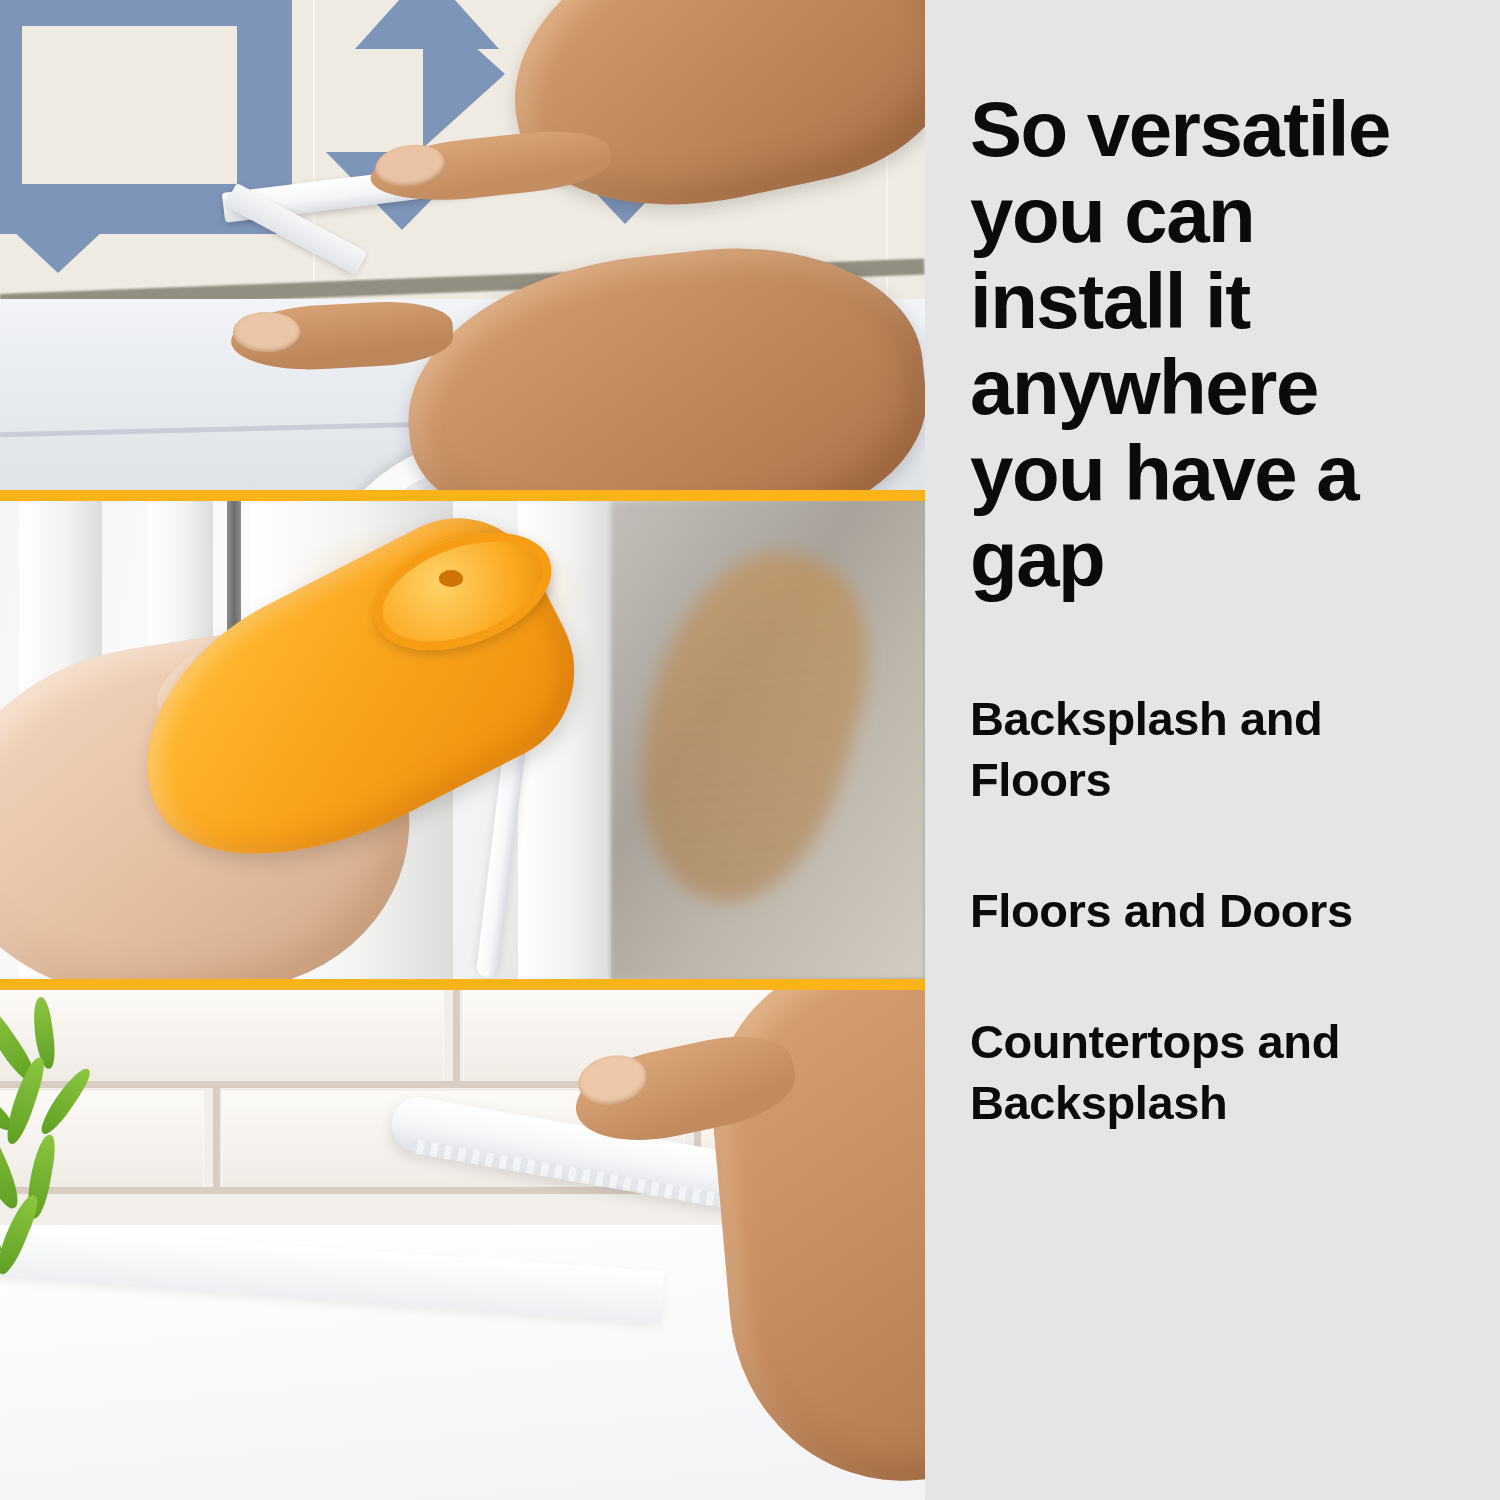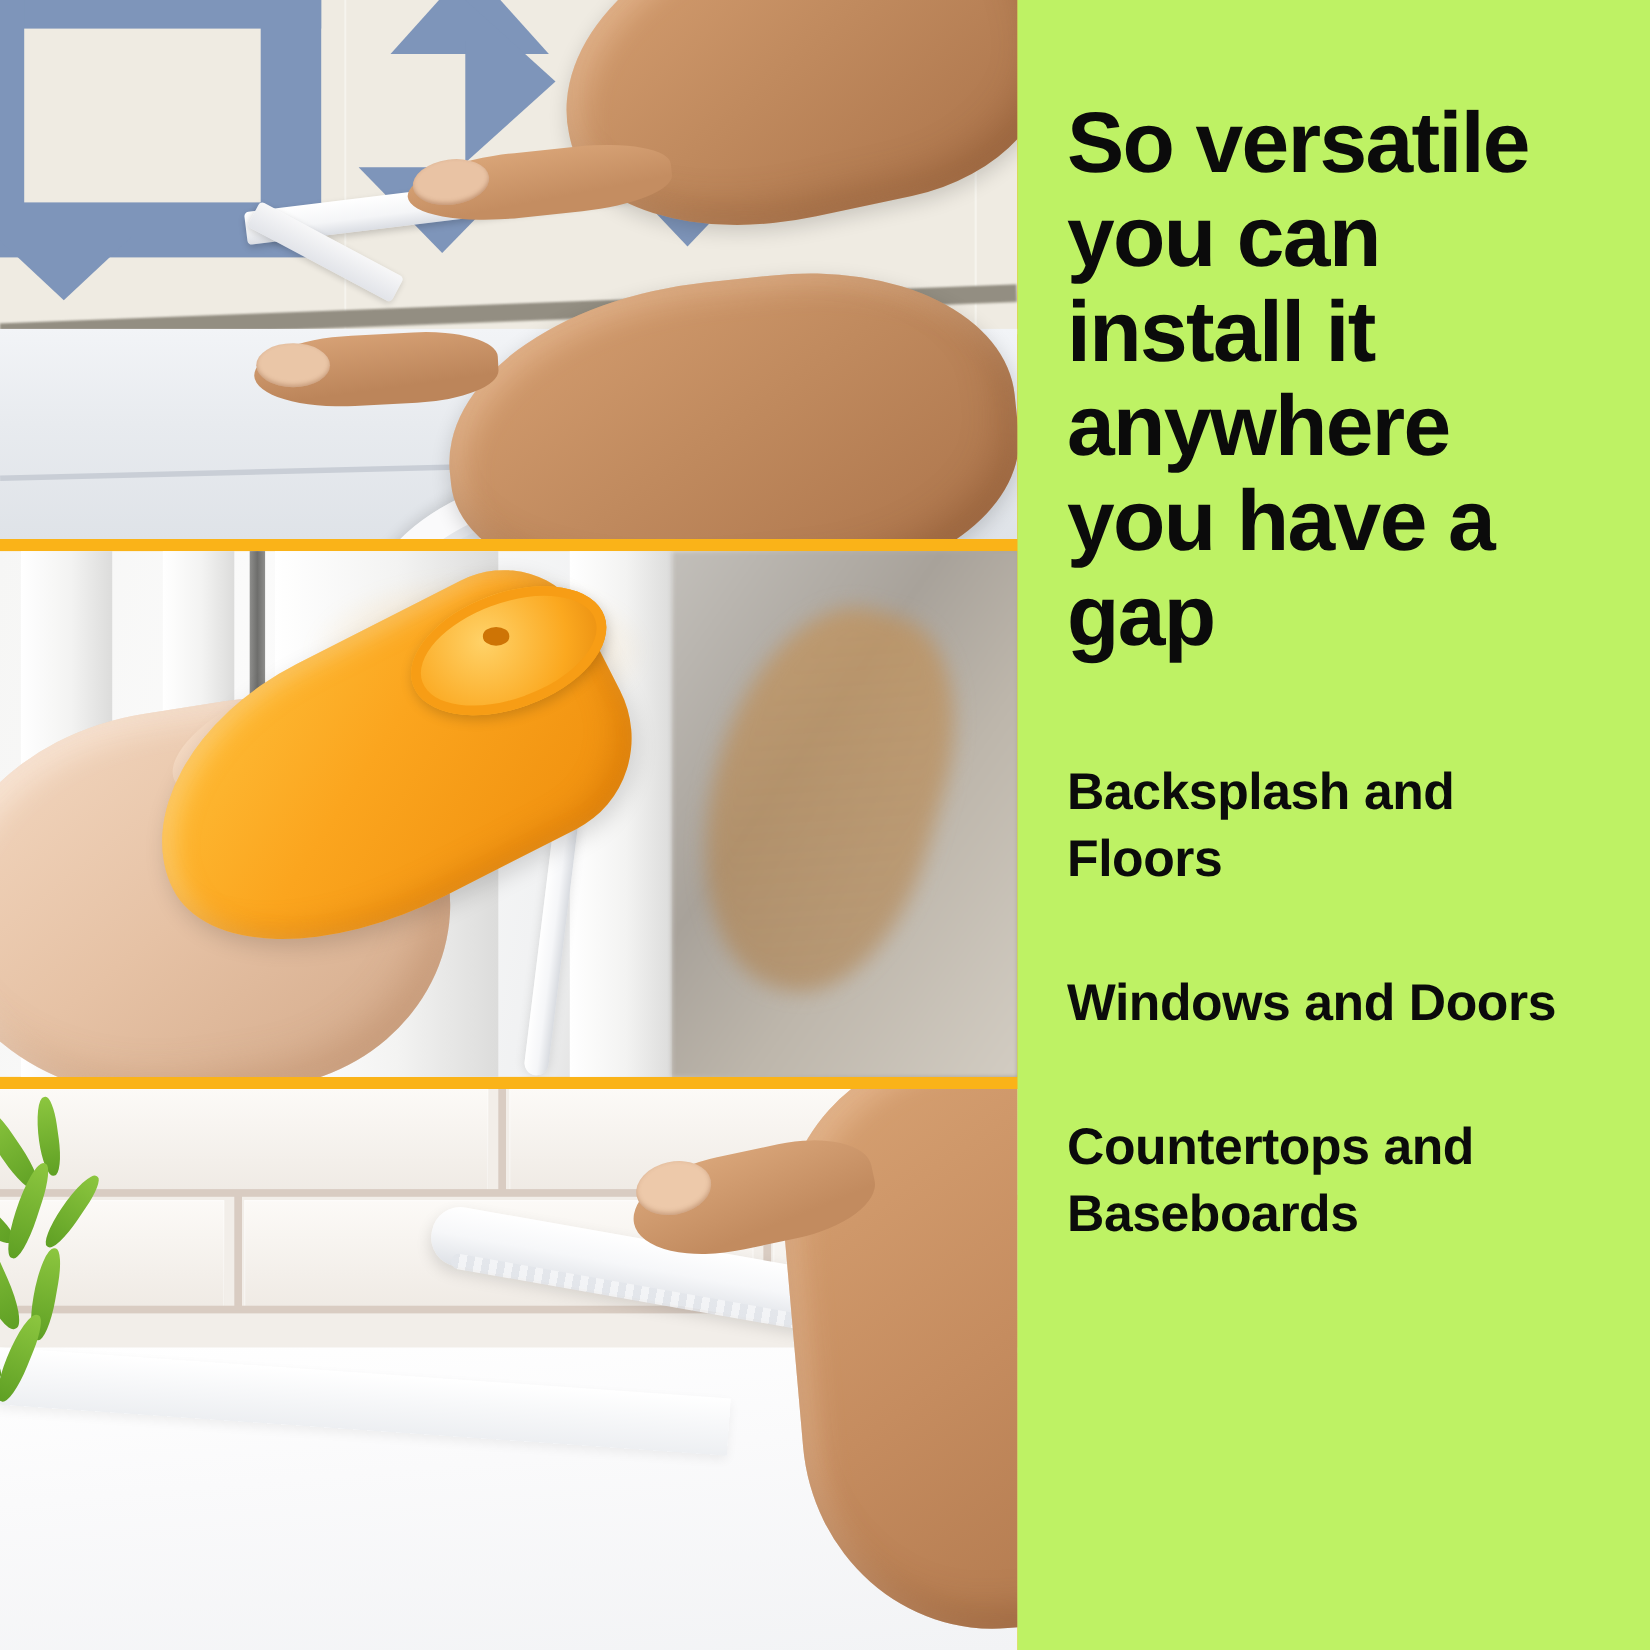--- a/index.html
+++ b/index.html
@@ -374,21 +374,21 @@
     position: absolute;
     background: linear-gradient(180deg,#8CC63F 0%,#5FA024 100%);
     border-radius: 60% 40% 50% 50%;
   }
 
   
   .text-panel {
     position: relative;
     flex: 1 1 auto;
     height: 1500px;
-    background: #bef264;
+    background: #e5e5e5;
     padding: 86px 34px 0 45px;
     box-sizing: border-box;
   }
 
   .headline {
     margin: 0;
     color: #0B0B0B;
     font-family: "Liberation Sans", sans-serif;
     font-weight: bold;
     font-size: 78px;
@@ -519,18 +519,18 @@
       </div>
     </div>
   </div>
 
   <div class="text-panel">
 
     <h1 class="headline">So versatile you can install it anywhere you have a gap</h1>
 
     <ul class="bullet-list">
       <li class="bullet-item">Backsplash and Floors</li>
-      <li class="bullet-item">Windows and Doors</li>
-      <li class="bullet-item">Countertops and Baseboards</li>
+      <li class="bullet-item">Floors and Doors</li>
+      <li class="bullet-item">Countertops and Backsplash</li>
     </ul>
   </div>
 
 </div>
 
 </body></html>

